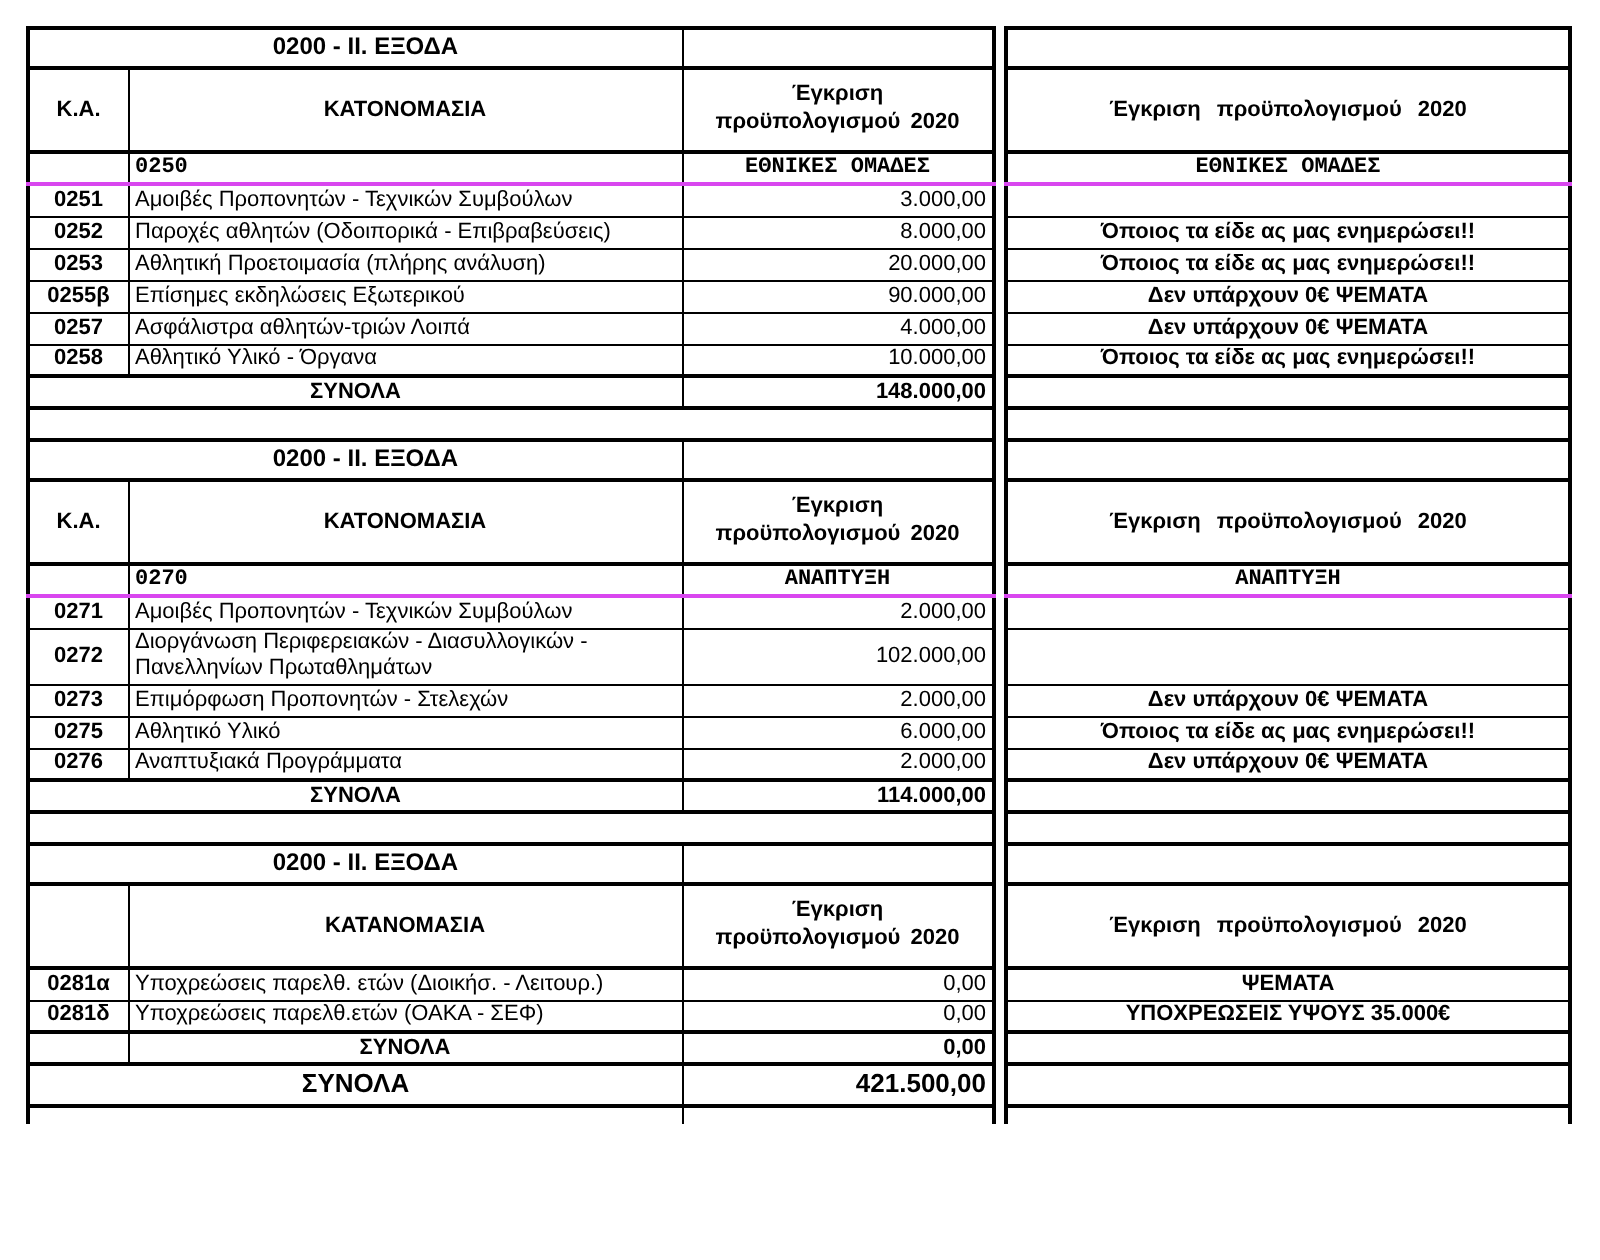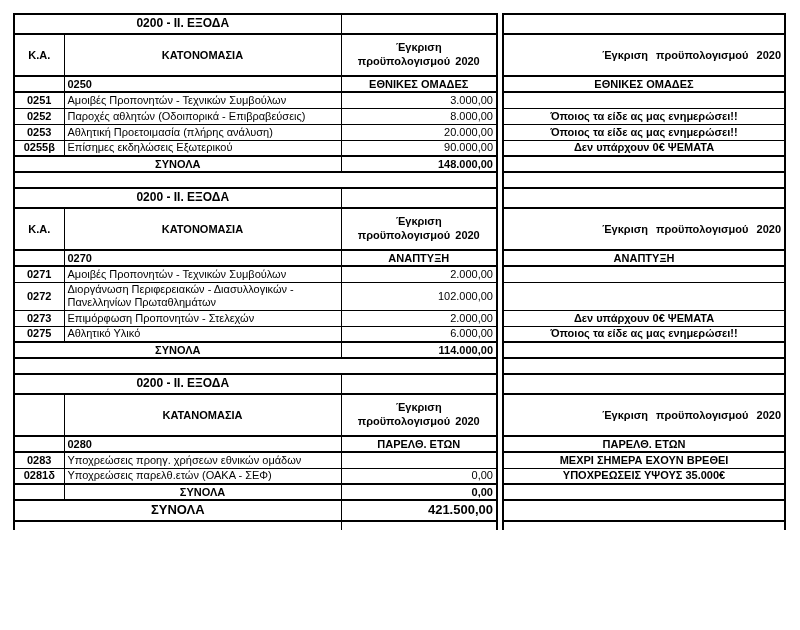--- a/index.html
+++ b/index.html
@@ -22,21 +22,21 @@
     line-height:1.15;
     color:#000;
     overflow:hidden;
     vertical-align:middle;
   }
   td.gap{border:none;padding:0;background:transparent;}
 
   
   tr.r-title  td:not(.gap){border-top:2px solid #000;border-bottom:2px solid #000;}
   tr.r-header td:not(.gap){border-top:2px solid #000;border-bottom:2px solid #000;}
-  tr.r-group  td:not(.gap){border-top:2px solid #000;border-bottom:2px solid #000000;}
+  tr.r-group  td:not(.gap){border-top:2px solid #000;border-bottom:2px solid #d946ef;font-family:Liberation Mono, monospace;}
   tr.r-item   td:not(.gap){border-top:1px solid #000;border-bottom:1px solid #000;}
   tr.r-totals td:not(.gap){border-top:2px solid #000;border-bottom:2px solid #000;}
   tr.r-grand  td:not(.gap){border-top:2px solid #000;border-bottom:2px solid #000;}
   tr.r-spacer td:not(.gap){border-top:0;border-bottom:0;}
   tr.r-partial td:not(.gap){border-top:2px solid #000;border-bottom:none;}
 
   
   .c-left   {border-left:2px solid #000;}
   .c-in     {border-left:1px solid #000;}
   .c-amount {border-left:1px solid #000;border-right:2px solid #000;}
@@ -50,21 +50,21 @@
   tr.h-44{height:44px;}
   tr.h-28{height:28px;}
   tr.h-grand{height:21px;}
   tr.h-spacer{height:16px;}
   tr.h-partial{height:9px;}
 
   
   .t-title{font-weight:bold;text-align:center;font-size:12px;padding-left:13px;}
   .t-hdr{font-weight:bold;text-align:center;}
   .t-hdr-amount{font-weight:bold;text-align:center;line-height:1.25;word-spacing:2px;}
-  .t-hdr-comment{font-weight:bold;text-align:right;word-spacing:5px;}
+  .t-hdr-comment{font-weight:bold;text-align:center;word-spacing:5px;}
   .t-code{font-weight:bold;text-align:center;}
   .t-groupcode{font-weight:bold;text-align:left;}
   .t-name{text-align:left;}
   .t-amount{text-align:right;margin-left:20px;}
   .t-amount-bold{text-align:right;font-weight:bold;}
   .t-comment{font-weight:bold;text-align:center;}
   .t-centerbold{font-weight:bold;text-align:center;}
   tr.r-grand td{font-size:13px;}
 </style>
 </head>
@@ -124,20 +124,34 @@
           <td class="gap"></td>
           <td class="c-comment t-comment">Όποιος τα είδε ας μας ενημερώσει!!</td>
         </tr>
         <tr class="r-item h-16">
           <td class="c-left t-code">0255β</td>
           <td class="c-in t-name">Επίσημες εκδηλώσεις Εξωτερικού</td>
           <td class="c-amount t-amount">90.000,00</td>
           <td class="gap"></td>
           <td class="c-comment t-comment">Δεν υπάρχουν 0€ ΨΕΜΑΤΑ</td>
         </tr>
+        <tr class="r-item h-16">
+          <td class="c-left t-code">0257</td>
+          <td class="c-in t-name">Ασφάλιστρα αθλητών-τριών Λοιπά</td>
+          <td class="c-amount t-amount">4.000,00</td>
+          <td class="gap"></td>
+          <td class="c-comment t-comment">Δεν υπάρχουν 0€ ΨΕΜΑΤΑ</td>
+        </tr>
+        <tr class="r-item h-16">
+          <td class="c-left t-code">0258</td>
+          <td class="c-in t-name">Αθλητικό Υλικό - Όργανα</td>
+          <td class="c-amount t-amount">10.000,00</td>
+          <td class="gap"></td>
+          <td class="c-comment t-comment">Όποιος τα είδε ας μας ενημερώσει!!</td>
+        </tr>
         <tr class="r-totals h-16">
           <td class="c-left t-centerbold" colspan="2">ΣΥΝΟΛΑ</td>
           <td class="c-amount t-amount-bold">148.000,00</td>
           <td class="gap"></td>
           <td class="c-comment"></td>
         </tr>
         <tr class="r-spacer h-spacer">
           <td class="c-span" colspan="3"></td>
           <td class="gap"></td>
           <td class="c-comment"></td>
@@ -186,20 +200,27 @@
           <td class="gap"></td>
           <td class="c-comment t-comment">Δεν υπάρχουν 0€ ΨΕΜΑΤΑ</td>
         </tr>
         <tr class="r-item h-16">
           <td class="c-left t-code">0275</td>
           <td class="c-in t-name">Αθλητικό Υλικό</td>
           <td class="c-amount t-amount">6.000,00</td>
           <td class="gap"></td>
           <td class="c-comment t-comment">Όποιος τα είδε ας μας ενημερώσει!!</td>
         </tr>
+        <tr class="r-item h-16">
+          <td class="c-left t-code">0276</td>
+          <td class="c-in t-name">Αναπτυξιακά Προγράμματα</td>
+          <td class="c-amount t-amount">2.000,00</td>
+          <td class="gap"></td>
+          <td class="c-comment t-comment">Δεν υπάρχουν 0€ ΨΕΜΑΤΑ</td>
+        </tr>
         <tr class="r-totals h-16">
           <td class="c-left t-centerbold" colspan="2">ΣΥΝΟΛΑ</td>
           <td class="c-amount t-amount-bold">114.000,00</td>
           <td class="gap"></td>
           <td class="c-comment"></td>
         </tr>
         <tr class="r-spacer h-spacer">
           <td class="c-span" colspan="3"></td>
           <td class="gap"></td>
           <td class="c-comment"></td>
@@ -213,33 +234,26 @@
         <tr class="r-header h-header">
           <td class="c-left t-hdr"></td>
           <td class="c-in t-hdr">ΚΑΤΑΝΟΜΑΣΙΑ</td>
           <td class="c-amount t-hdr-amount">
             <div>Έγκριση</div>
             <div>προϋπολογισμού 2020</div>
           </td>
           <td class="gap"></td>
           <td class="c-comment t-hdr-comment">Έγκριση προϋπολογισμού 2020</td>
         </tr>
-        <tr class="r-group h-16">
-          <td class="c-left"></td>
-          <td class="c-in t-groupcode">0280</td>
-          <td class="c-amount t-centerbold">ΠΑΡΕΛΘ. ΕΤΩΝ</td>
-          <td class="gap"></td>
-          <td class="c-comment t-comment">ΠΑΡΕΛΘ. ΕΤΩΝ</td>
-        </tr>
-        <tr class="r-item h-16">
-          <td class="c-left t-code">0283</td>
-          <td class="c-in t-name">Υποχρεώσεις προηγ. χρήσεων εθνικών ομάδων</td>
-          <td class="c-amount t-amount"></td>
-          <td class="gap"></td>
-          <td class="c-comment t-comment">ΜΕΧΡΙ ΣΗΜΕΡΑ ΕΧΟΥΝ ΒΡΕΘΕΙ</td>
+        <tr class="r-item h-16">
+          <td class="c-left t-code">0281α</td>
+          <td class="c-in t-name">Υποχρεώσεις παρελθ. ετών (Διοικήσ. - Λειτουρ.)</td>
+          <td class="c-amount t-amount">0,00</td>
+          <td class="gap"></td>
+          <td class="c-comment t-comment">ΨΕΜΑΤΑ</td>
         </tr>
         <tr class="r-item h-16">
           <td class="c-left t-code">0281δ</td>
           <td class="c-in t-name">Υποχρεώσεις παρελθ.ετών (ΟΑΚΑ - ΣΕΦ)</td>
           <td class="c-amount t-amount">0,00</td>
           <td class="gap"></td>
           <td class="c-comment t-comment">ΥΠΟΧΡΕΩΣΕΙΣ ΥΨΟΥΣ 35.000€</td>
         </tr>
         <tr class="r-totals h-16">
           <td class="c-left"></td>

